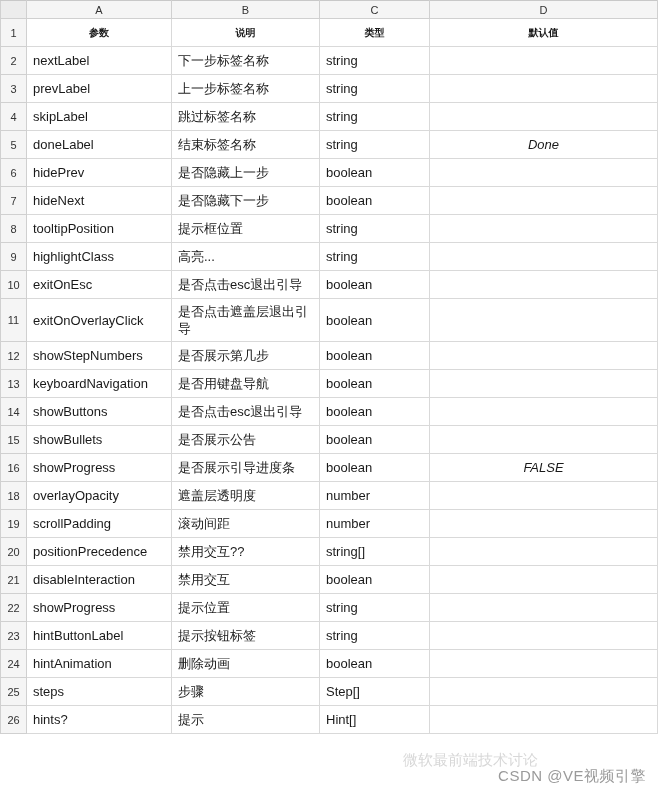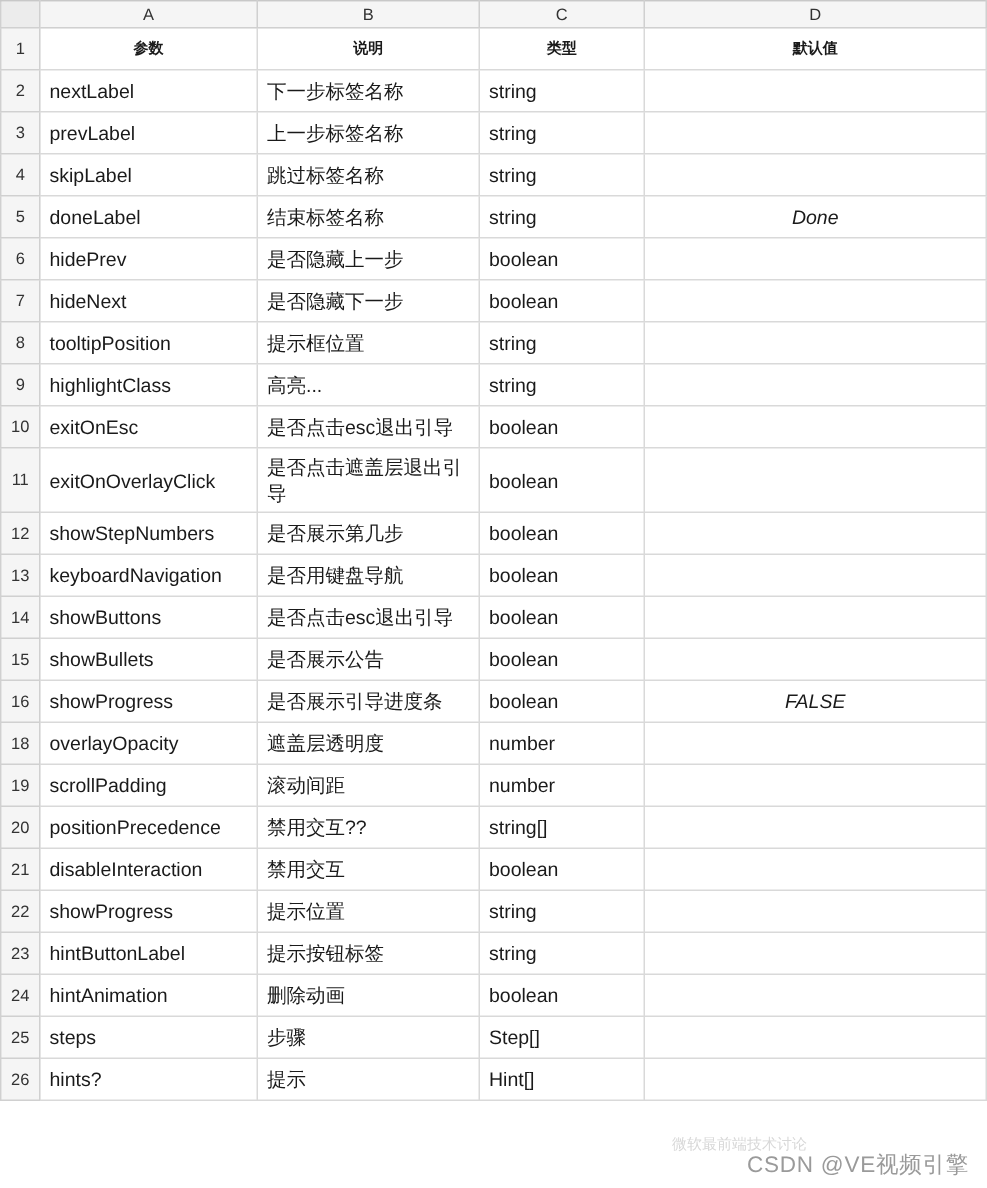--- a/index.html
+++ b/index.html
@@ -93,21 +93,21 @@
     font-family: "Liberation Sans", sans-serif;
     letter-spacing: 0.5px;
     white-space: nowrap;
     pointer-events: none;
     margin-left: 44px;
   }
   .watermark-faint {
     position: absolute;
     right: 120px;
     bottom: 22px;
-    font-size: 10px;
+    font-size: 15px;
     color: #d8d8d8;
     white-space: nowrap;
     pointer-events: none;
   }
 </style>
 </head>
 <body>
 
 <div class="sheet">
   <table class="grid">

